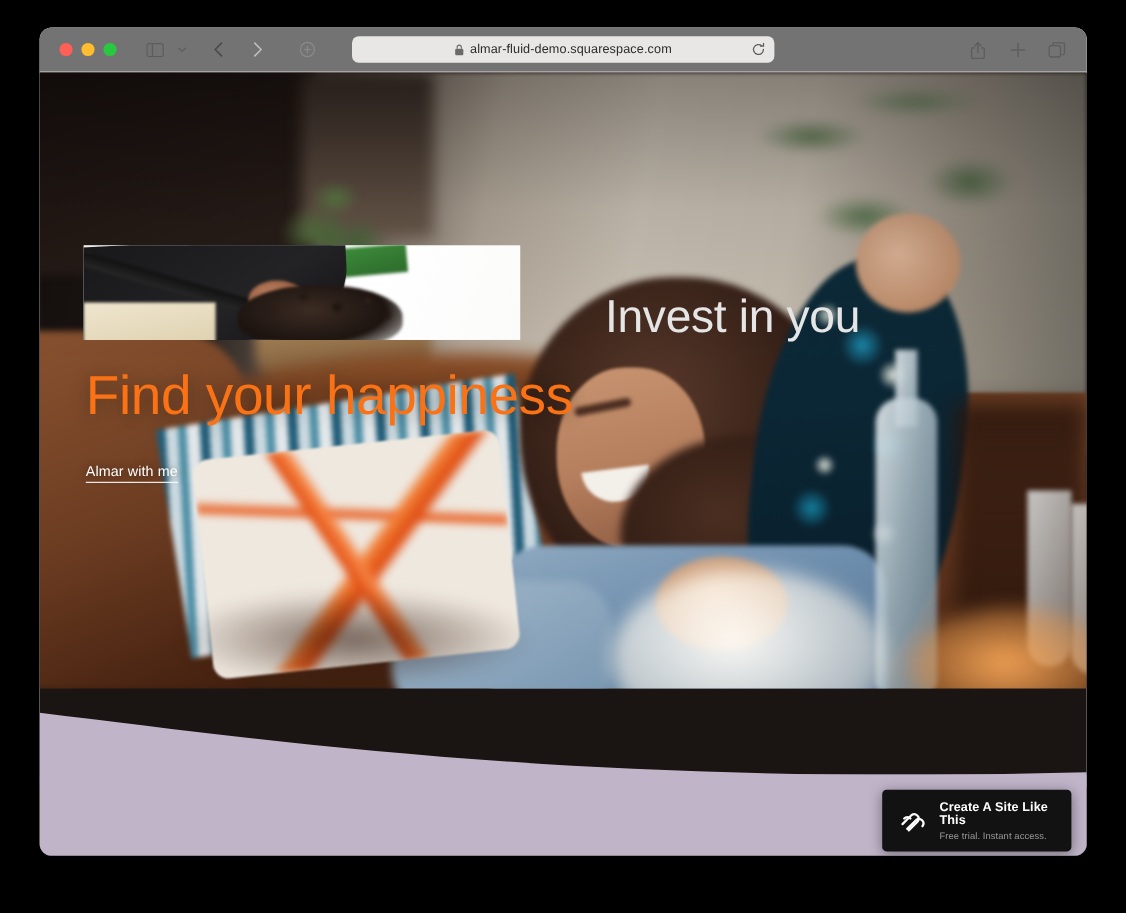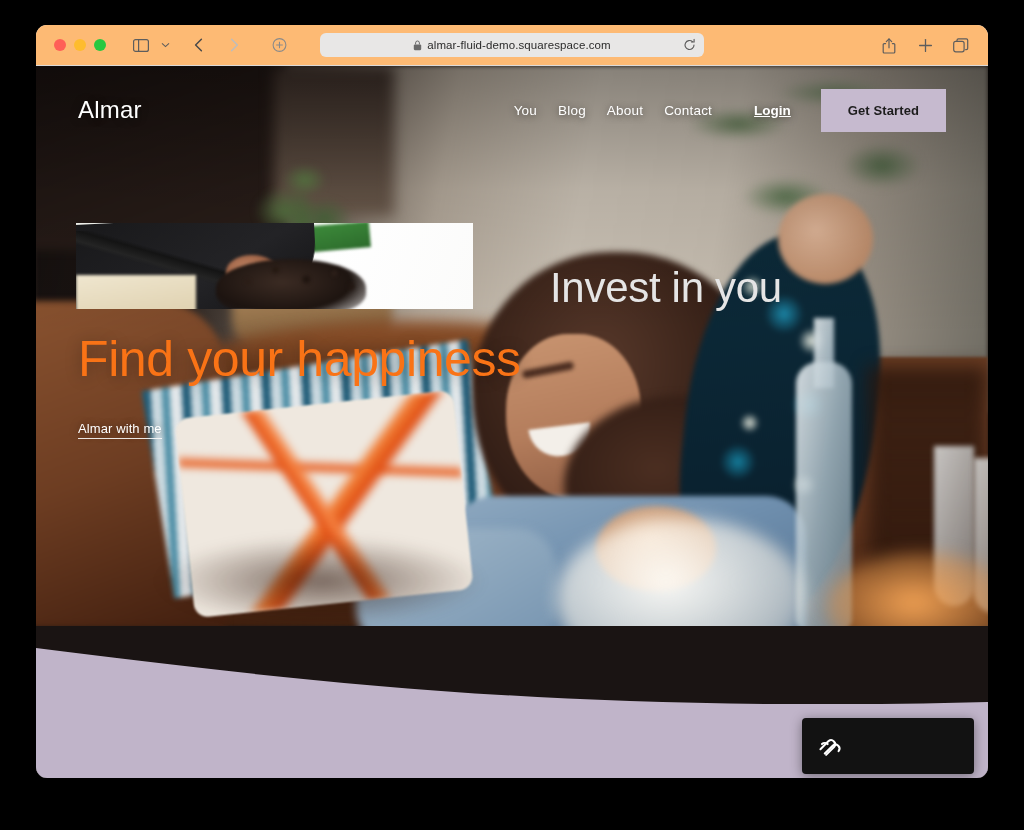--- a/index.html
+++ b/index.html
@@ -29,21 +29,21 @@
     border-radius: 11px;
     overflow: hidden;
     box-shadow: 0 14px 46px rgba(0,0,0,0.85);
     background: #f6f6f6;
   }
 
   
   .toolbar {
     position: relative;
     height: 41px;
-    background: #fdba74;
+    background: #737373;
     border-bottom: 1px solid #dcdad8;
     display: flex;
     align-items: center;
   }
 
   .traffic-lights {
     display: flex;
     gap: 8px;
     margin-left: 18px;
   }
@@ -659,33 +659,20 @@
           <div class="fg-bottle-neck"></div>
           <div class="fg-bottle"></div>
           <div class="fg-glass1"></div>
           <div class="fg-glass2"></div>
           <div class="fg-white-blob"></div>
           <div class="fg-orange"></div>
         </div>
         <div class="hero-scrim"></div>
       </div>
 
-      <div class="site-header">
-        <div class="brand">Almar</div>
-        <div class="nav">
-          <div class="nav-links">
-            <a class="nav-link" href="#">You</a>
-            <a class="nav-link" href="#">Blog</a>
-            <a class="nav-link" href="#">About</a>
-            <a class="nav-link" href="#">Contact</a>
-          </div>
-          <a class="nav-login" href="#">Login</a>
-          <button class="btn-started">Get Started</button>
-        </div>
-      </div>
 
       <div class="hero-copy">
         <div class="hero-title">
           <div>Find your happiness</div>
         </div>
         <a class="hero-cta" href="#">Almar with me</a>
       </div>
 
       <div class="purple-section">
         <svg class="purple-curve" viewBox="0 0 952 110" preserveAspectRatio="none">
@@ -711,17 +698,21 @@
       <div class="section-heading">Invest in you</div>
 
       <div class="sqsp-badge">
         <span class="sqsp-logo">
           <svg width="27" height="27" viewBox="0 0 28 28" fill="none" stroke="#ffffff" stroke-width="2.1" stroke-linecap="round">
             <path d="M4.6 16.8 L13 8.4 a4.2 4.2 0 0 1 5.9 5.9 L10.5 22.7"></path>
             <path d="M9.1 21.3 L17.5 12.9 a4.2 4.2 0 0 1 5.9 5.9"></path>
             <path d="M6.2 11.5 a4.2 4.2 0 0 1 5.9 0"></path>
           </svg>
         </span>
+        <span class="sqsp-txt">
+          <span class="sqsp-title">Create A Site Like This</span>
+          <span class="sqsp-sub">Free trial. Instant access.</span>
+        </span>
       </div>
 
     </div>
   </div>
 </div>
 
 </body></html>

